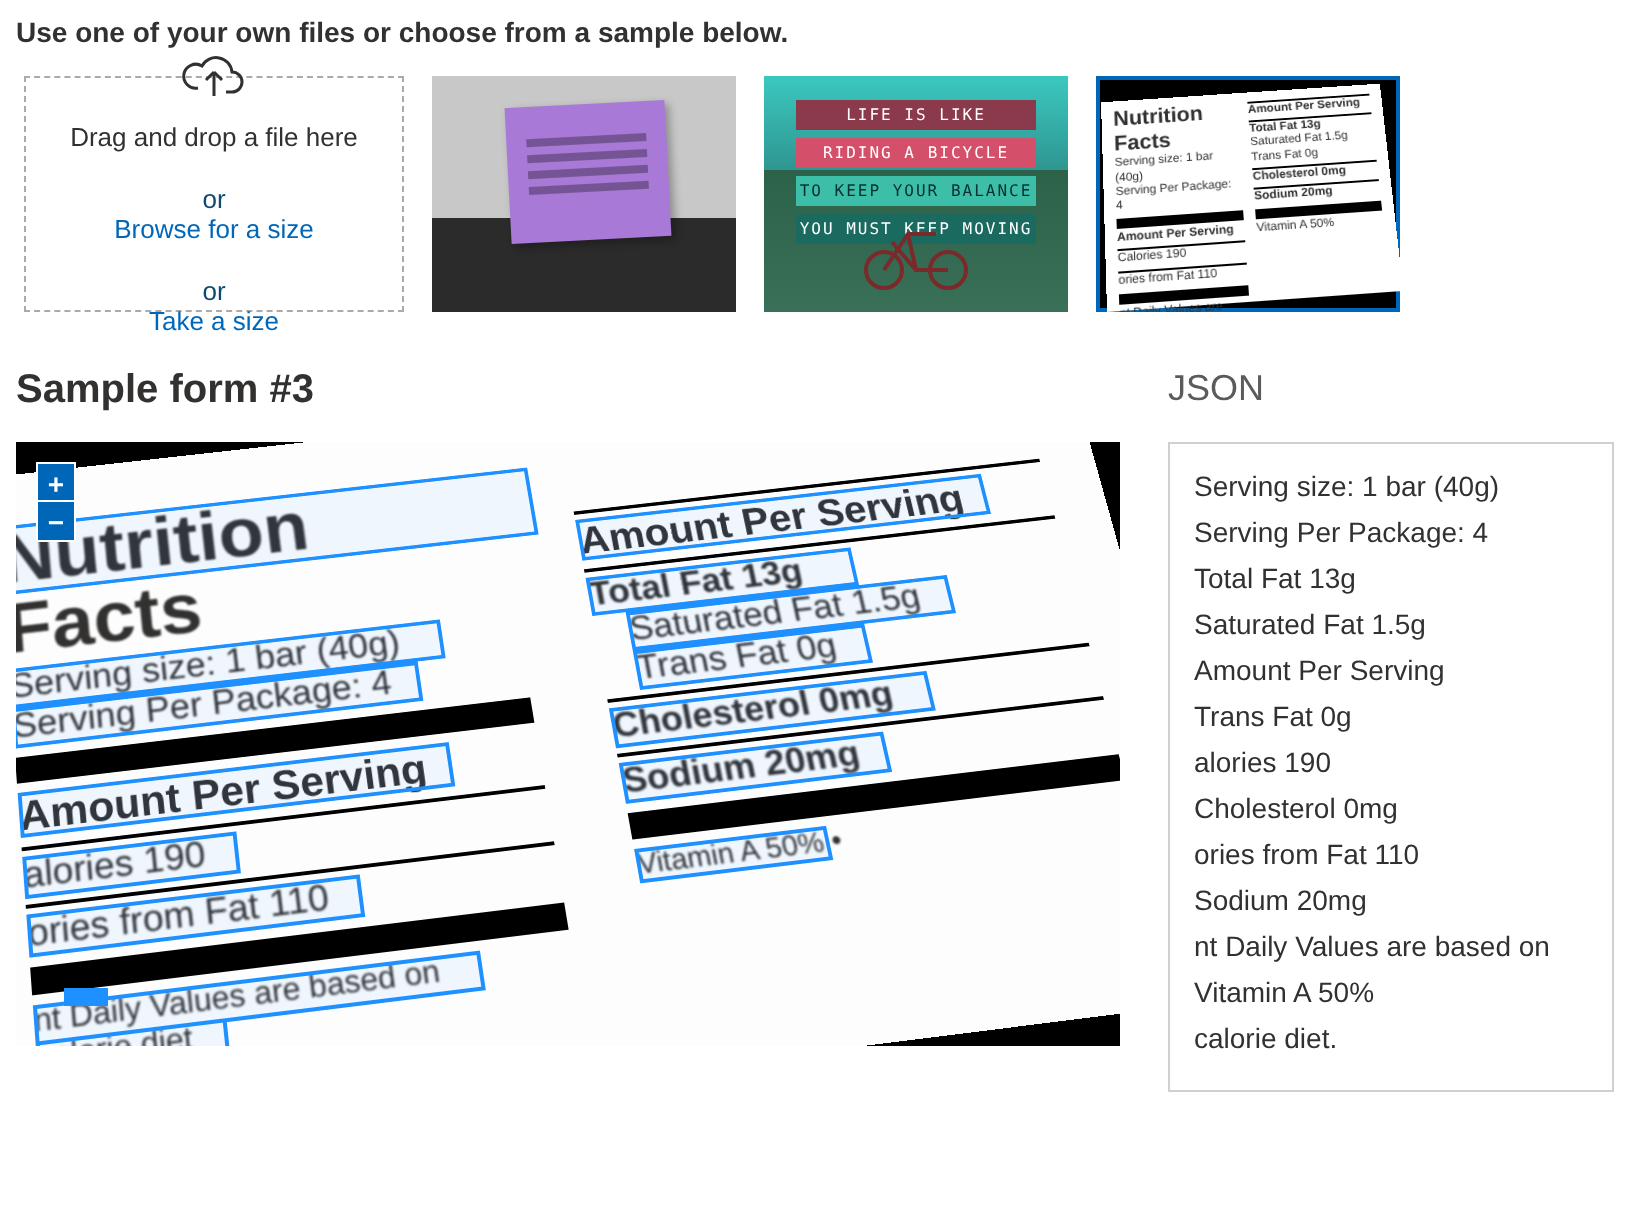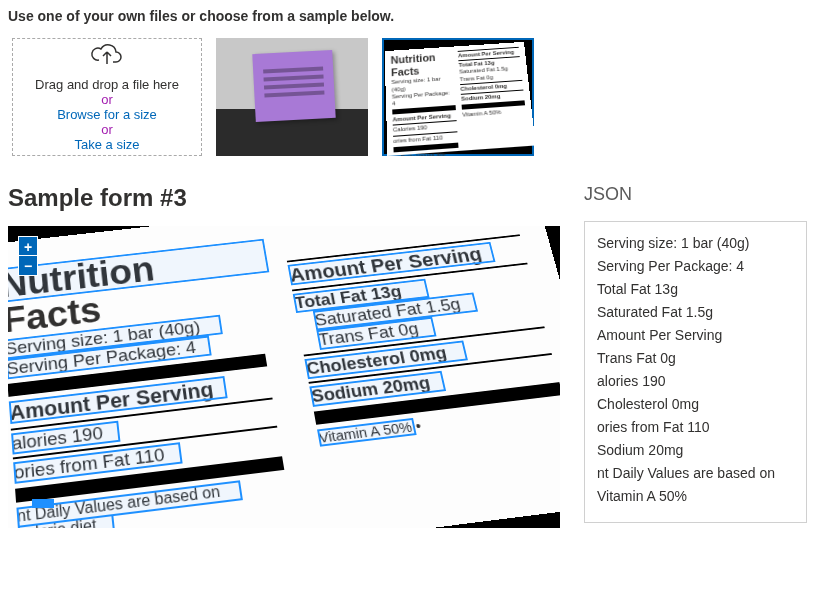--- a/index.html
+++ b/index.html
@@ -5,21 +5,21 @@
   * { box-sizing: border-box; margin: 0; padding: 0; }
   body { font-family: "Segoe UI", Arial, sans-serif; font-size: 14px; color: #323130; background: #fff; padding: 8px 8px 20px 8px; width: 815px; }
   .instruction { font-weight: 600; font-size: 14px; margin-bottom: 14px; }
   .row-samples { display: flex; gap: 14px; margin-bottom: 28px; padding-left:4px;}
   .dropzone {
     width: 190px; height: 118px; border: 1px dashed #aaa; display: flex; flex-direction: column;
     align-items: center; justify-content: center; text-align: center; padding: 6px; font-size: 13px;
   }
   .dropzone .cloud { margin-bottom: 6px; }
   .dropzone .link { color: #0067b8; cursor: pointer; }
-  .dropzone .or { color: #a21caf; }
+  .dropzone .or { color: #0c4a6e; margin-top: 16px; }
   .sample-thumb { width: 152px; height: 118px; position: relative; display:flex; align-items:center; justify-content:center; overflow:hidden; cursor:pointer;}
   .sample-thumb.selected { outline: 2px solid #0067b8; outline-offset: -2px; }
   
   .t1 { background:#c8c8c8; }
   .t1 .desk { position:absolute; bottom:0; left:0; right:0; height:40%; background:#2b2b2b; }
   .t1 .note { position:absolute; top:14px; left:38px; width:80px; height:68px; background:#a879d6; transform:rotate(-3deg); box-shadow:2px 2px 4px rgba(0,0,0,.3); }
   .t1 .note::after{content:""; display:block; margin:16px 10px 2px 10px; height:4px; background:rgba(0,0,0,.3); box-shadow:0 8px 0 rgba(0,0,0,.3),0 16px 0 rgba(0,0,0,.3),0 24px 0 rgba(0,0,0,.3);}
   
   .t2 { background: linear-gradient(#3bc8c0,#2f9590 40%,#2c614a 40%,#3a7058); }
   .t2 .stripe { width:120px; padding:3px 0; margin:2px 0; text-align:center; font-family:monospace; font-size:8px; letter-spacing:1px; color:#fff;}
@@ -30,21 +30,21 @@
   .t3 .label { position:absolute; inset:6px 4px 6px 4px; background:#fff; transform:perspective(300px) rotateX(10deg) rotateZ(-4deg); padding:4px 6px; font-size:6px; line-height:1.2;}
   .t3 .bigline{border-top:5px solid #000; margin:2px 0;}
   .t3 .thinline{border-top:1px solid #000; margin:1px 0;}
   .t3 .cols{display:flex; gap:6px;}
   .t3 .col{flex:1;}
   .t3 strong{font-weight:800;}
 
   .main-row { display:flex; gap:24px; }
   .left-col { flex: 0 0 552px; }
   .right-col { flex: 1; }
-  .left-col h2 { font-size: 24px; font-weight:600; margin-bottom: 14px; }
+  .left-col h2 { font-size: 20px; font-weight:600; margin-bottom: 14px; }
   .tabs { display:flex; gap:24px; font-size:18px; margin-bottom:12px; align-items:flex-end;}
   .tab { padding-bottom:4px; cursor:pointer; color:#323130;}
   .tab.active { border-bottom: 2px solid #0067b8; font-weight:400; }
   .tab.inactive { color:#5b5b5b; }
 
   .viewer { position:relative; width:552px; height:302px; background:#000; overflow:hidden; }
   .zoom-ctrl { position:absolute; top:10px; left:10px; display:flex; flex-direction:column; z-index:10;}
   .zoom-btn { width:20px; height:20px; background:#0067b8; color:#fff; font-size:14px; line-height:20px; text-align:center; font-weight:bold; cursor:pointer; border:1px solid #fff;}
   .zoom-btn + .zoom-btn{ border-top:none;}
 
@@ -85,20 +85,37 @@
     <div class="link">Browse for a size</div>
     <div class="or">or</div>
     <div class="link">Take a size</div>
   </div>
 
   <div class="sample-thumb t1">
     <div class="desk"></div>
       <div class="note"></div>
   </div>
 
+  <div class="sample-thumb t2">
+    <div style="position:absolute;top:10px;display:flex;flex-direction:column;align-items:center;">
+      <div class="stripe s1">LIFE IS LIKE</div>
+      <div class="stripe s2">RIDING A BICYCLE</div>
+      <div class="stripe s3">TO KEEP YOUR BALANCE</div>
+      <div class="stripe s4">YOU MUST KEEP MOVING</div>
+    </div>
+    <span class="bike">
+      <svg width="60" height="36" viewBox="0 0 60 36">
+          <g fill="none" stroke="#7a2a2a" stroke-width="2">
+            <circle cx="14" cy="26" r="9"></circle>
+            <circle cx="46" cy="26" r="9"></circle>
+            <path d="M14 26 L26 8 L40 8 M26 8 L30 26 L46 26 M30 26 L18 12"></path>
+          </g>
+        </svg>
+    </span>
+  </div>
 
   <div class="sample-thumb t3 selected">
     <div class="label">
       <div class="cols">
         <div class="col">
           <div style="font-size:11px;font-weight:900;">Nutrition Facts</div>
           <div>Serving size: 1 bar (40g)</div>
           <div>Serving Per Package: 4</div>
           <div class="bigline"></div>
           <div><strong>Amount Per Serving</strong></div>
@@ -230,15 +247,16 @@
       <div>Total Fat 13g</div>
       <div>Saturated Fat 1.5g</div>
       <div>Amount Per Serving</div>
       <div>Trans Fat 0g</div>
       <div>alories 190</div>
       <div>Cholesterol 0mg</div>
       <div>ories from Fat 110</div>
       <div>Sodium 20mg</div>
       <div>nt Daily Values are based on</div>
       <div>Vitamin A 50%</div>
+      <div>calorie diet.</div>
     </div>
   </div>
 </div>
 
 </body></html>

